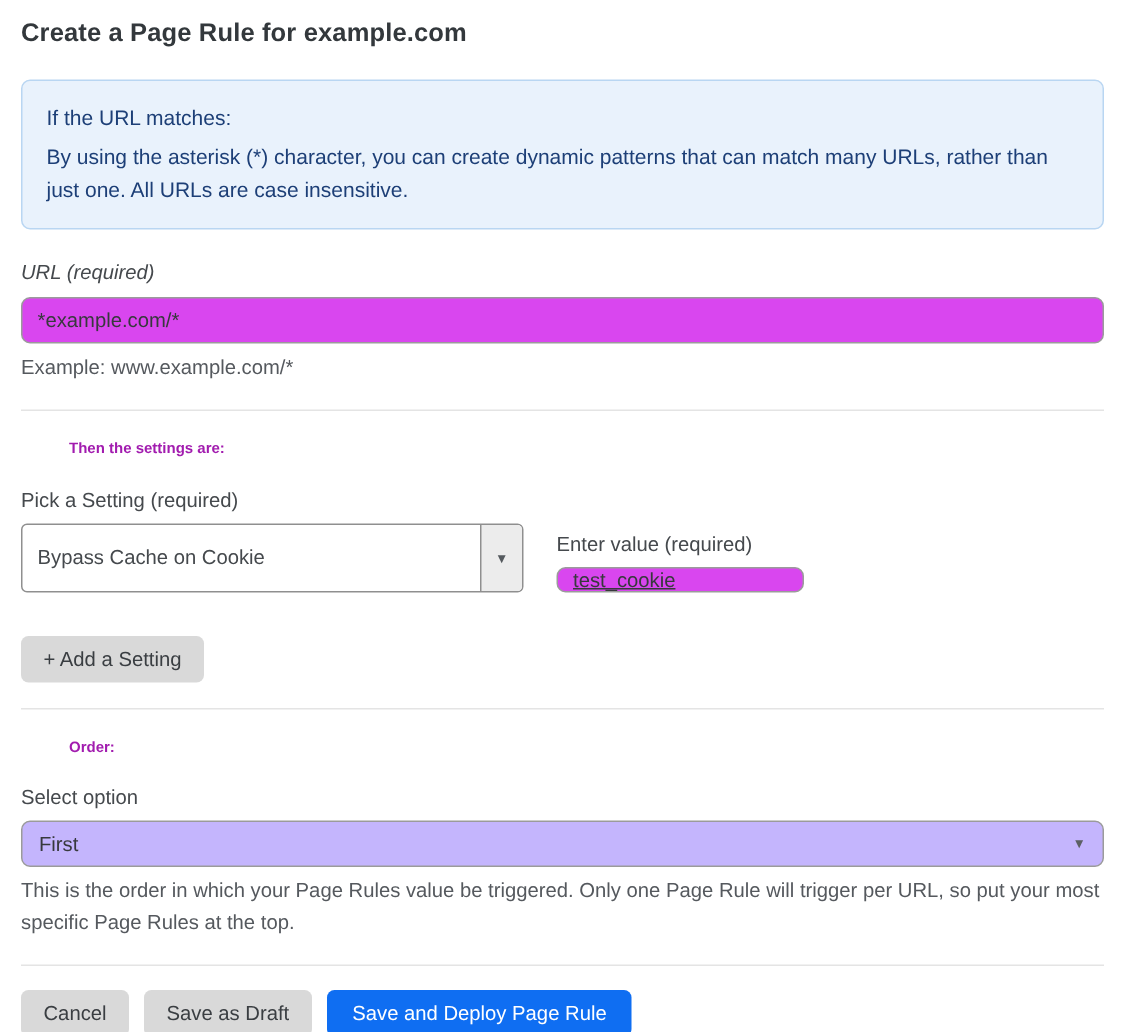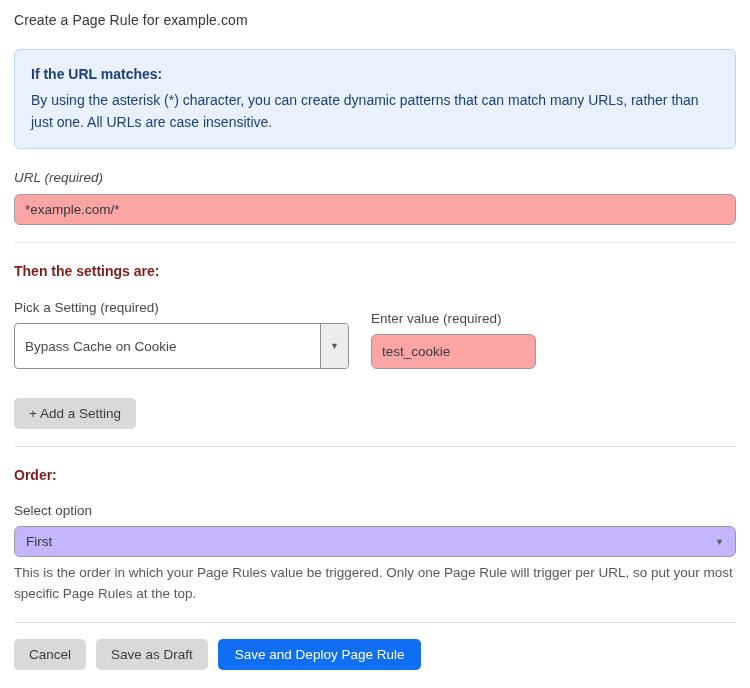--- a/index.html
+++ b/index.html
@@ -5,58 +5,58 @@
   * { box-sizing: border-box; margin: 0; padding: 0; }
   html, body { width: 750px; height: 688px; background: #ffffff; }
   body {
     font-family: "Liberation Sans", "DejaVu Sans", sans-serif;
     color: #36393b;
     font-size: 13.5px;
   }
   .container { padding: 12px 14px 0 14px; }
 
   .page-title {
-    font-size: 14px;
-    font-weight: normal;
+    font-size: 17px;
+    font-weight: bold;
     color: #33383c;
     letter-spacing: 0.1px;
   }
 
   .info-box {
     margin-top: 21px;
     background: #e9f2fc;
     border: 1px solid #b9d6f2;
     border-radius: 6px;
     padding: 13px 16px 14px 16px;
     color: #1d3f77;
     font-size: 14px;
     line-height: 1.62;
   }
   .info-box .info-heading {
-    font-weight: bold;
+    font-weight: normal;
     font-size: 14px;
     margin-bottom: 3px;
   }
   .info-box a.info-link {
     color: #2e6cd0;
     text-decoration: underline;
     cursor: pointer;
   }
 
   .field-label {
     color: #45494d;
     font-size: 13.5px;
   }
   .url-label { margin-top: 21px; font-style: italic; }
 
   .text-input {
     display: block;
     border: 1px solid #9b9b9b;
     border-radius: 6px;
-    background: #fca5a5;
+    background: #d946ef;
     color: #37393c;
     font-size: 13.5px;
     font-family: "Liberation Sans", "DejaVu Sans", sans-serif;
     padding: 0 10px;
     height: 31px;
     outline: none;
   }
   .url-input { width: 100%; margin-top: 9px; }
 
   .helper-text {
@@ -66,24 +66,25 @@
     line-height: 1.55;
   }
 
   hr.divider {
     border: none;
     border-top: 1px solid #e4e4e4;
     margin-top: 17px;
   }
 
   .section-heading {
-    font-size: 14px;
+    font-size: 10px;
     font-weight: bold;
-    color: #7f1d1d;
+    color: #a21caf;
     margin-top: 20px;
+    margin-left: 32px;
   }
 
   .settings-row {
     display: flex;
     align-items: flex-end;
     margin-top: 21px;
   }
   .setting-col { width: 335px; }
   .value-col { margin-left: 22px; margin-top: 7px; }
 
@@ -110,21 +111,21 @@
     width: 28px;
     background: #ececec;
     border-left: 1px solid #8f8f8f;
     display: flex;
     align-items: center;
     justify-content: center;
     color: #555a5e;
     font-size: 9px;
   }
 
-  .value-input { width: 165px; margin-top: 8px; height: 35px; }
+  .value-input { width: 165px; margin-top: 8px; height: 17px; text-decoration: underline; }
 
   .gray-button {
     display: inline-block;
     background: #d9d9d9;
     color: #3a3e42;
     border: none;
     border-radius: 5px;
     font-size: 13.5px;
     font-family: "Liberation Sans", "DejaVu Sans", sans-serif;
     padding: 8px 15px;
@@ -177,20 +178,21 @@
 
   <h1 class="page-title">Create a Page Rule for example.com</h1>
 
   <div class="info-box">
     <div class="info-heading">If the URL matches:</div>
     <div class="info-body"><span>By using the asterisk (*) character, you can create dynamic patterns that can match many URLs, rather than just one. All URLs are case insensitive.</span></div>
   </div>
 
   <div class="field-label url-label">URL (required)</div>
   <input class="text-input url-input" type="text" value="*example.com/*" style="">
+  <div class="helper-text">Example: www.example.com/*</div>
 
   <hr class="divider">
 
   <div class="section-heading">Then the settings are:</div>
 
   <div class="settings-row">
     <div class="setting-col">
       <div class="field-label">Pick a Setting (required)</div>
       <div class="select-widget">
         <div class="select-value">Bypass Cache on Cookie</div>

